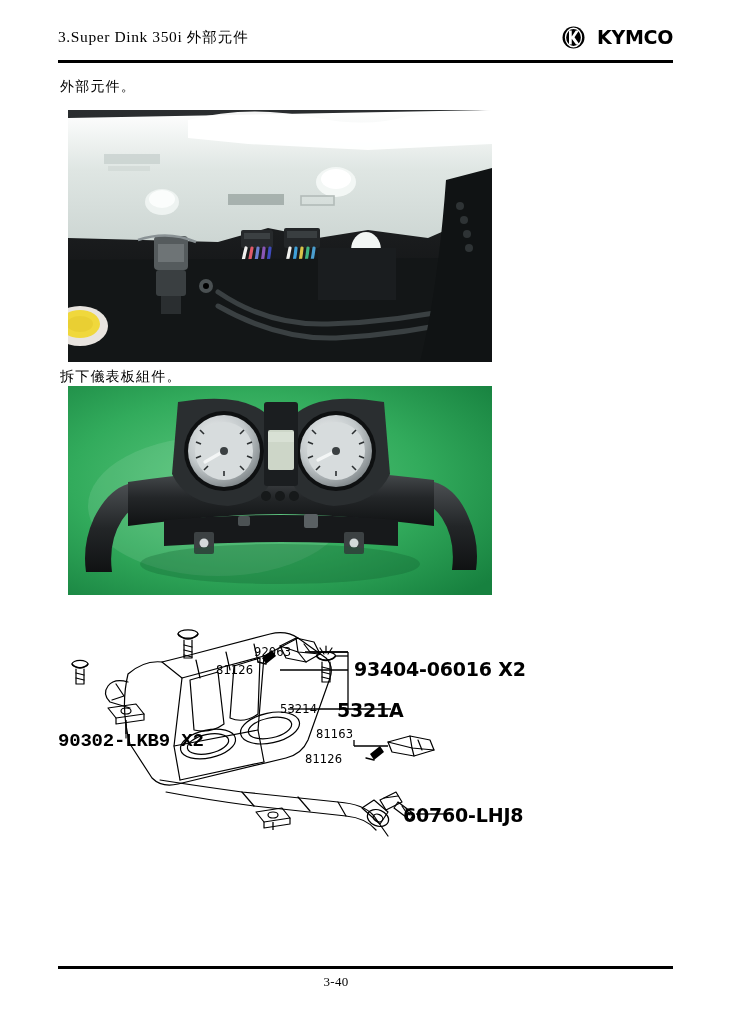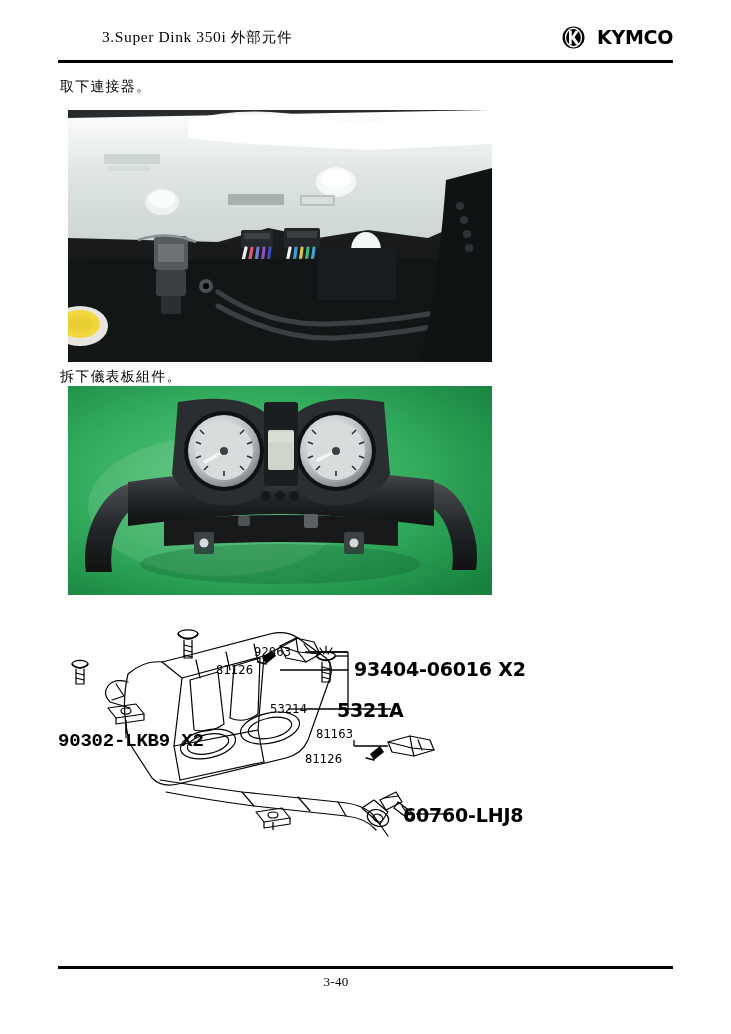--- a/index.html
+++ b/index.html
@@ -25,21 +25,20 @@
     height: 34px;
   }
   .header-title {
     position: absolute;
     left: 0;
     top: 0;
     font-size: 15.5px;
     letter-spacing: 0.6px;
     white-space: nowrap;
     font-family: "Liberation Serif", "DejaVu Serif", serif;
-    margin-left: 44px;
   }
   .header-title .cjk {
     font-family: "DejaVu Sans", "Liberation Sans", sans-serif;
     font-size: 14.5px;
     letter-spacing: 1px;
   }
   .brand-logo {
     position: absolute;
     right: 0;
     top: -2px;
@@ -150,21 +149,21 @@
         <circle cx="23" cy="23" r="22" fill="#000"></circle>
         <ellipse cx="23" cy="23" rx="16" ry="18.5" fill="none" stroke="#fff" stroke-width="2.6"></ellipse>
         <path d="M14 9 L14 37 L19.5 37 L19.5 25.5 L28 37 L35 37 L25 22.5 L34 9 L27.5 9 L19.5 21 L19.5 9 Z" fill="#fff"></path>
       </svg>
     </span>
     <span class="brand-text">KYMCO</span>
   </div>
 </div>
 <div class="header-rule"></div>
 
-<div class="instruction" id="instr-1">取下連接器。</div>
+<div class="instruction" id="instr-1">外部元件。</div>
 
 <div class="photo" id="photo-1">
   <svg width="424" height="252" viewBox="0 0 424 252" aria-hidden="true">
     <defs>
       <linearGradient id="panelG" x1="0" y1="0" x2="0" y2="1">
         <stop offset="0" stop-color="#ffffff"></stop>
         <stop offset="0.45" stop-color="#dfe6e3"></stop>
         <stop offset="1" stop-color="#cdd6d3"></stop>
       </linearGradient>
       <linearGradient id="darkG" x1="0" y1="0" x2="0" y2="1">
@@ -456,21 +455,21 @@
       <path d="M296 128 L296 134"></path>
 
       <path d="M358 202 L386 202"></path>
     </g>
   </svg>
 
   
   <div class="dlabel thin" style="left: 196px; top: 35px;">92063</div>
   <div class="dlabel thin" style="left: 158px; top: 53px;">81126</div>
   <div class="dlabel bold" style="left: 296px; top: 48px;">93404-06016 X2</div>
-  <div class="dlabel thin" style="left: 212px; top: 92px;">53214</div>
+  <div class="dlabel thin" style="left: 222px; top: 92px;">53214</div>
   <div class="dlabel bold" style="left: 279px; top: 89px;">5321A</div>
   <div class="dlabel bold" style="left: 0; top: 120px; font-family: Liberation Mono, monospace;">90302-LKB9 X2</div>
   <div class="dlabel thin" style="left: 258px; top: 117px;">81163</div>
   <div class="dlabel thin" style="left: 247px; top: 142px;">81126</div>
   <div class="dlabel bold" style="left: 345px; top: 194px;">60760-LHJ8</div>
 </div>
 
 <div class="footer-rule"></div>
 <div class="footer-page">3-40</div>
 

